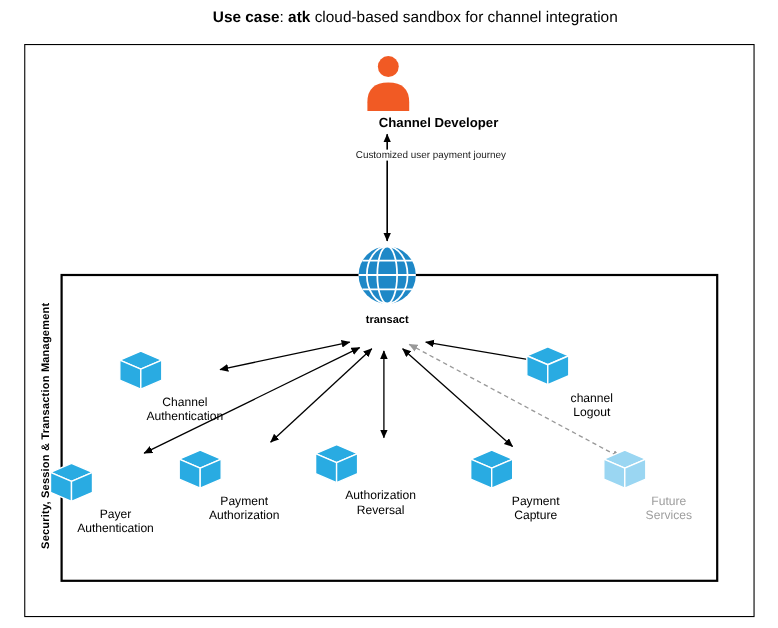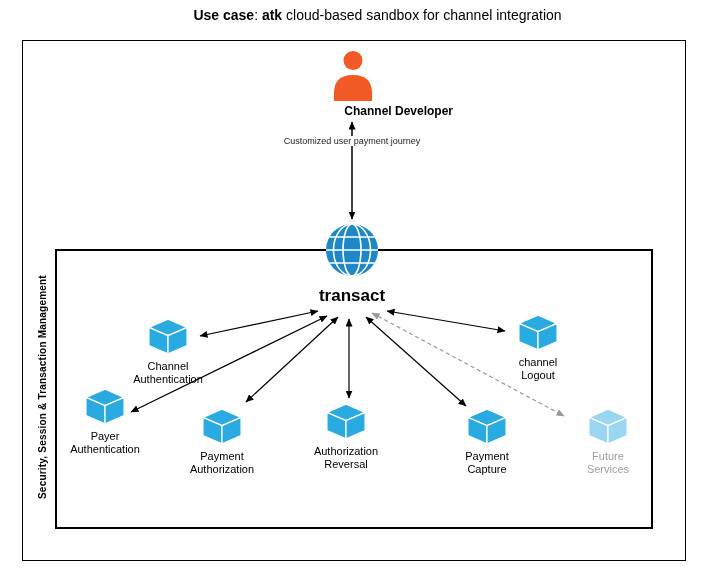--- a/index.html
+++ b/index.html
@@ -55,36 +55,36 @@
   }
 
   .person { position: absolute; left: 330px; top: 50px; width: 46px; height: 52px; }
   .person svg { display: block; }
   .person-label {
     position: absolute; left: 253px; top: 104px; width: 200px;
     text-align: right; font-weight: 700; font-size: 12px;
   }
   .journey-note {
     position: absolute; left: 242px; top: 136px; width: 220px;
-    text-align: center; font-size: 9px; color: #222;
+    text-align: right; font-size: 9px; color: #222;
   }
   .journey-note span { background: #fff; padding: 0 2px; }
 
   .globe { position: absolute; left: 324px; top: 222px; width: 56px; height: 56px; }
   .globe svg { display: block; }
 
   .hub-label {
     position: absolute; left: 252px; top: 286px; width: 200px;
-    text-align: center; font-weight: 700; font-size: 17px;
+    text-align: center; font-weight: 700; font-size: 10px;
   }
 
   .node {
     position: absolute;
     width: 120px;
-    display: flex; flex-direction: column; align-items: center;
+    display: flex; flex-direction: column; 
   }
   .cube { width: 40px; height: 37px; --cube-c: var(--cube-blue, #29ABE2); }
   .cube svg { display: block; width: 40px; height: 37px; }
   .node-label {
     margin-top: 5px;
     font-size: 11px;
     line-height: 1.2;
     text-align: center;
     white-space: pre-line;
   }
@@ -172,21 +172,21 @@
   <div class="node" style="left:478px; top:314px;">
     <span class="cube">
       <svg viewBox="0 0 44 40" xmlns="http://www.w3.org/2000/svg">
           <use href="#cubeShape"></use>
         </svg>
     </span>
     <span class="node-label">channel
 Logout</span>
   </div>
 
-  <div class="node" style="left:45px; top:388px;">
+  <div class="node" style="left:45px; top:420px;">
     <span class="cube">
       <svg viewBox="0 0 44 40" xmlns="http://www.w3.org/2000/svg">
           <use href="#cubeShape"></use>
         </svg>
     </span>
     <span class="node-label">Payer
 Authentication</span>
   </div>
 
   <div class="node" style="left:162px; top:408px;">

